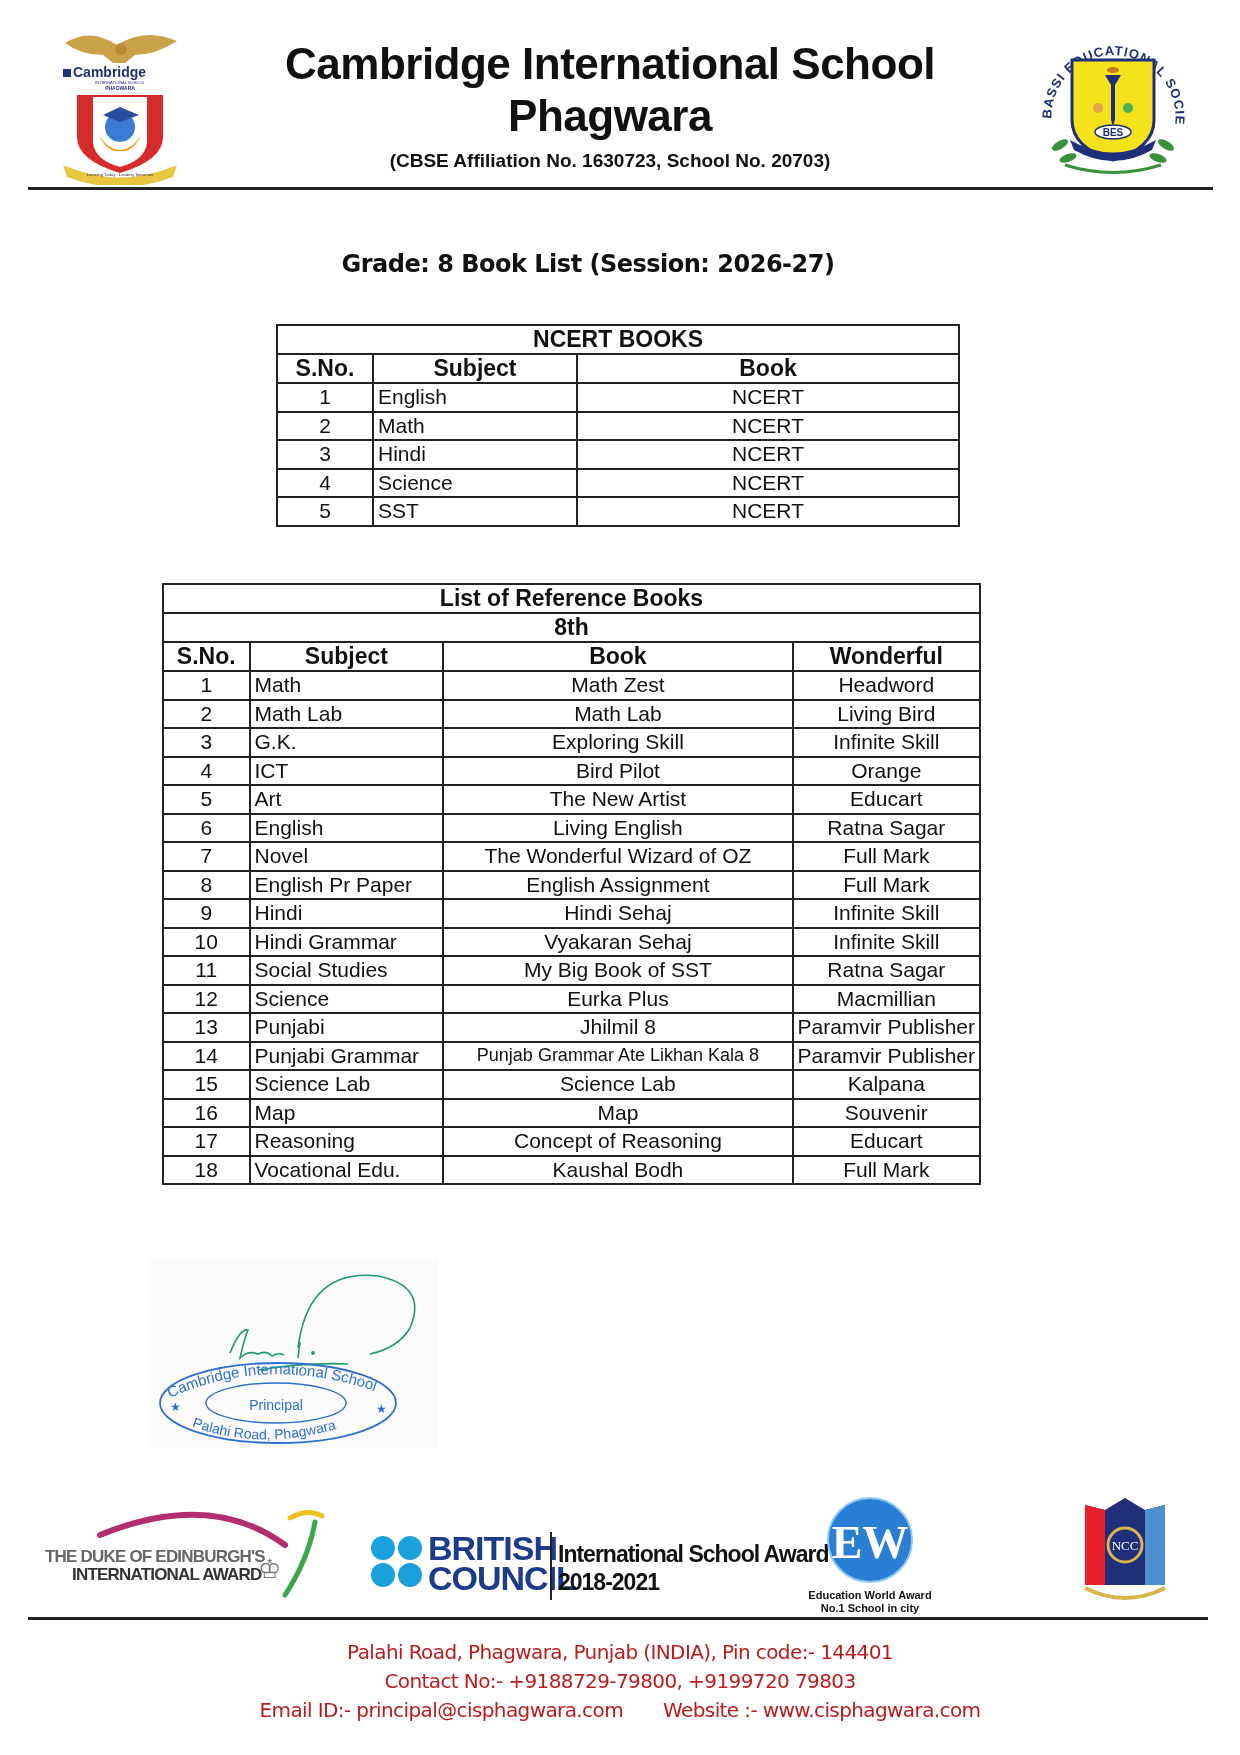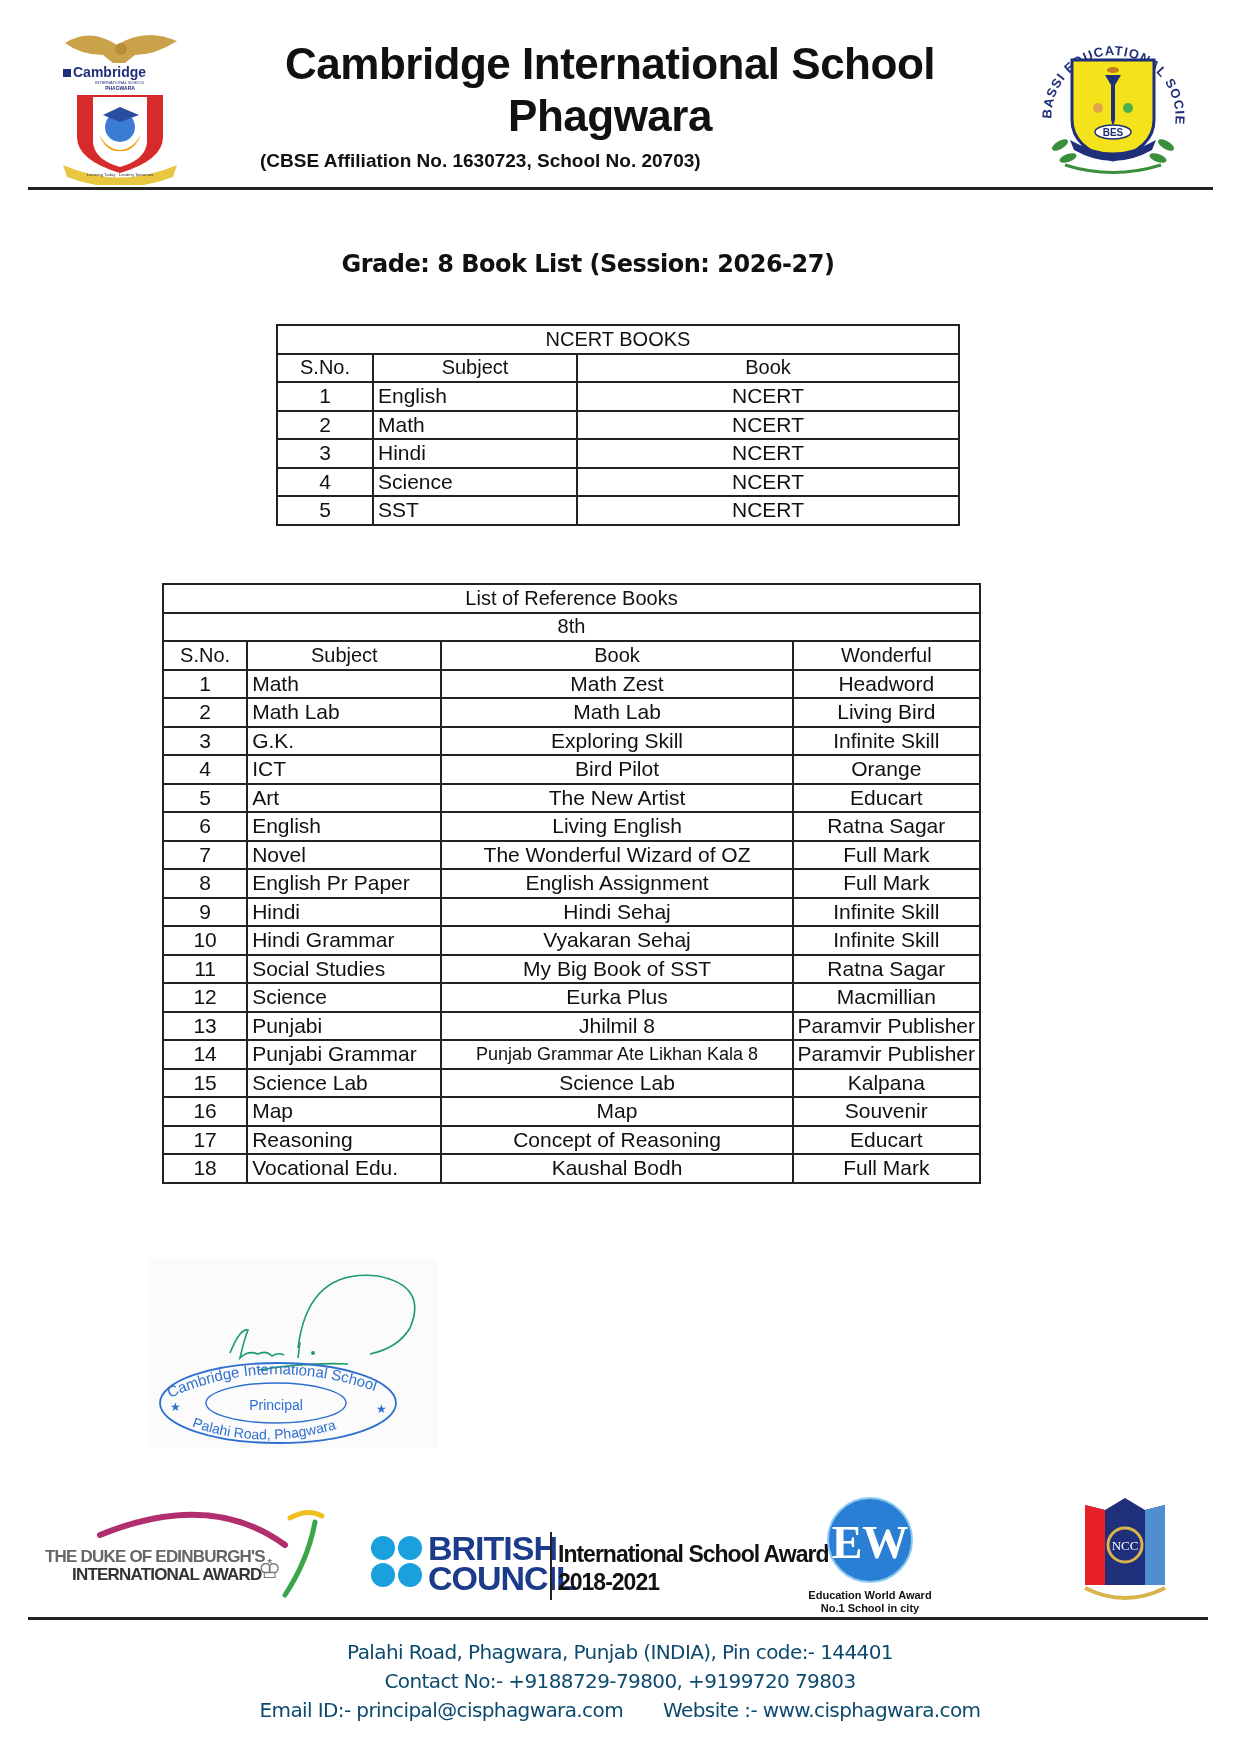--- a/index.html
+++ b/index.html
@@ -3,43 +3,43 @@
 <meta charset="utf-8">
 <style>
   html, body { margin: 0; padding: 0; background: #ffffff; }
   body { width: 1240px; height: 1755px; position: relative; overflow: hidden; font-family: "Liberation Sans", sans-serif; color: #111; }
 
   
   .header { position: absolute; left: 0; top: 0; width: 1240px; height: 195px; }
   .logo-left { position: absolute; left: 55px; top: 25px; width: 130px; height: 160px; }
   .logo-right { position: absolute; left: 1030px; top: 30px; width: 165px; height: 150px; }
   .school-title { position: absolute; left: 260px; top: 38px; width: 700px; text-align: center; font-weight: bold; font-size: 44px; line-height: 52px; font-family: "Liberation Sans", sans-serif; letter-spacing: -0.5px; }
-  .school-sub { position: absolute; left: 260px; top: 150px; width: 700px; font-weight: bold; font-size: 19px; }
+  .school-sub { position: absolute; left: 260px; top: 150px; width: 700px; text-align: center; font-weight: bold; font-size: 19px; }
   .rule-top { position: absolute; left: 28px; top: 187px; width: 1185px; height: 3px; background: #222; }
 
   .doc-title { position: absolute; left: 0; top: 250px; width: 1176px; text-align: center; font-weight: bold; font-size: 24px; font-family: "DejaVu Sans", sans-serif; letter-spacing: -0.5px; }
 
   table { border-collapse: collapse; position: absolute; font-family: "Liberation Sans", sans-serif; }
   td, th { border: 2px solid #222; padding: 0 4px; height: 26.5px; font-size: 21px; white-space: nowrap; }
-  th { font-weight: normal; text-align: center; font-size: 20px; }
+  th { font-weight: bold; text-align: center; font-size: 23px; }
   td.c { text-align: center; }
   td.l { text-align: left; margin-left: 44px; }
 
   .ncert { left: 276px; top: 324px; width: 684px; }
   .ref { left: 162px; top: 583px; width: 819px; }
   .ref td.small { font-size: 18px; }
 
   
   .sig { position: absolute; left: 148px; top: 1258px; width: 290px; height: 190px; background: #fbfbfb; }
 
   
   .awards { position: absolute; left: 40px; top: 1490px; width: 1170px; height: 125px; }
   .rule-bottom { position: absolute; left: 28px; top: 1617px; width: 1180px; height: 3px; background: #222; }
 
-  .footer { position: absolute; left: 0; top: 1638px; width: 1240px; text-align: center; font-family: "DejaVu Sans", sans-serif; font-size: 20px; color: #0c4a6e; }
+  .footer { position: absolute; left: 0; top: 1638px; width: 1240px; text-align: center; font-family: "DejaVu Sans", sans-serif; font-size: 20px; color: #b91c1c; }
   .footer div { height: 29px; line-height: 29px; letter-spacing: -0.6px; }
   .footer .gap { display: inline-block; width: 40px; }
 </style>
 </head>
 <body>
 
 <div class="header">
 
   <svg class="logo-left" viewBox="0 0 130 160">
     <g>

